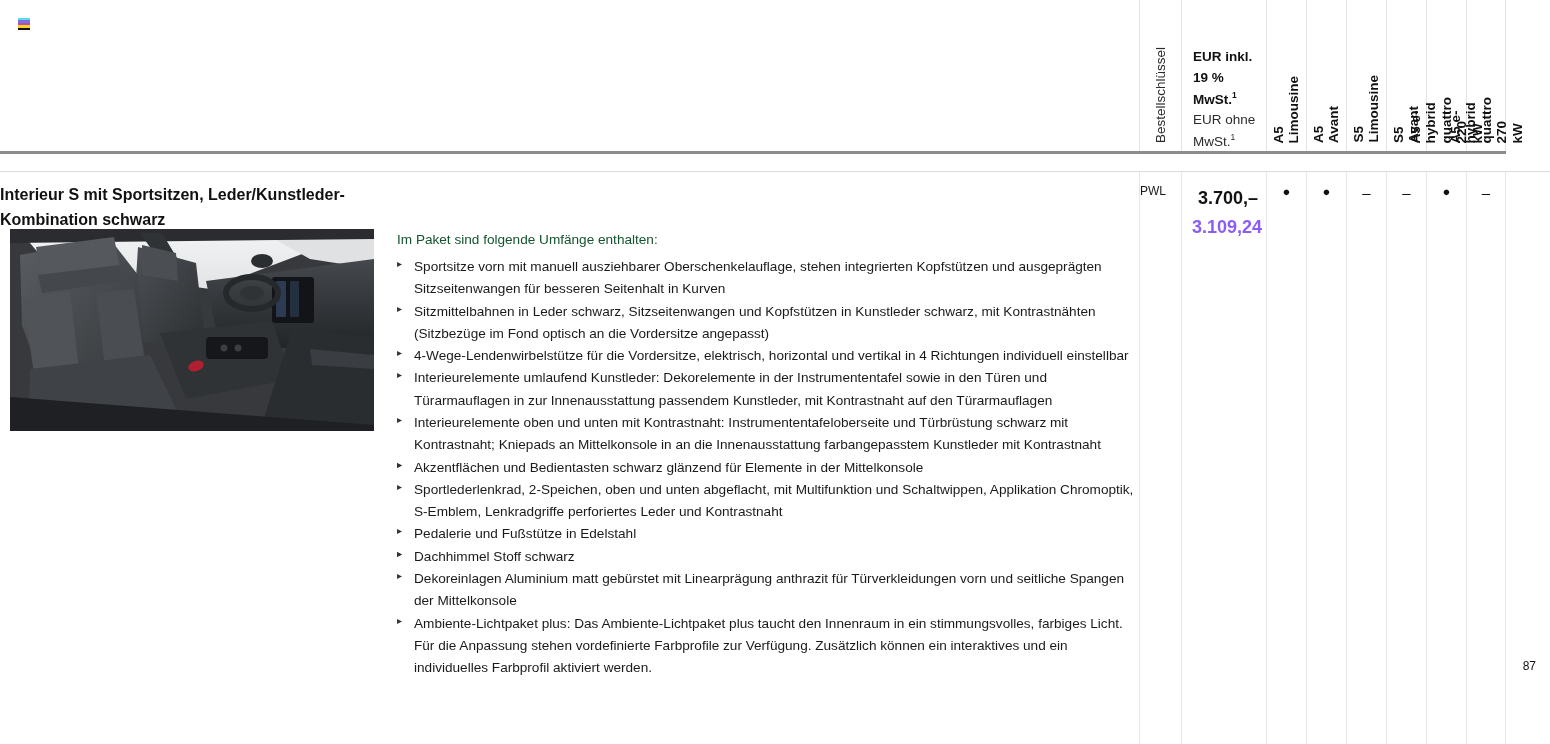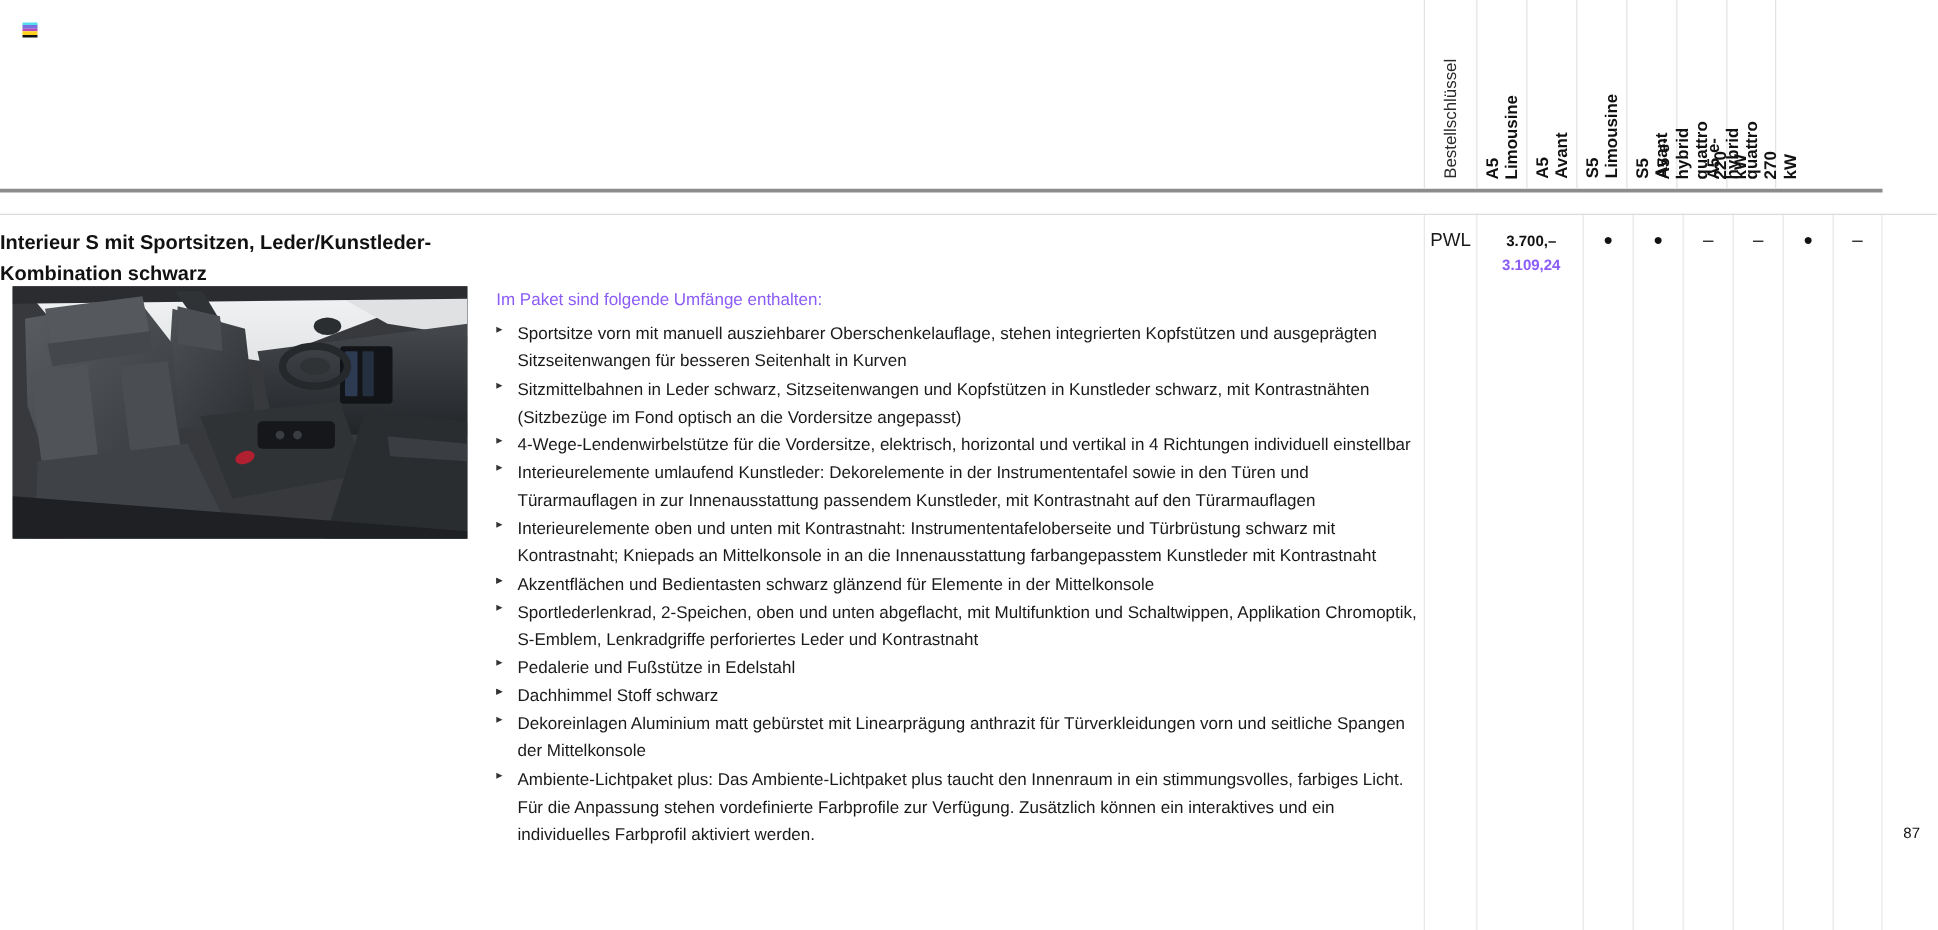--- a/index.html
+++ b/index.html
@@ -118,30 +118,29 @@
     border-left: 1px solid #e8e8e8;
     box-sizing: border-box;
     position: relative;
   }
   .bodygrid .col.last { border-right: 1px solid #e8e8e8; }
 
   .cell-key {
     position: absolute;
     top: 12px;
     left: 0; right: 0;
-    text-align: center;
-    font-size: 15px;
+    font-size: 12px;
     color: #1a1a1a;
   }
   .cell-price {
     position: absolute;
     top: 12px;
     left: 10px; right: 8px;
-    text-align: center;
-    font-size: 12px;
+    text-align: right;
+    font-size: 18px;
     line-height: 1.62;
   }
   .cell-price .b { font-weight: 700; color: #111; }
   .cell-price .n { font-weight: 700; color: #8b5cf6; }
   .cell-mark {
     position: absolute;
     top: 12px;
     left: 0; right: 0;
     text-align: center;
     font-size: 15px;
@@ -175,21 +174,21 @@
 
   .spec {
     position: absolute;
     left: 397px;
     top: 229px;
     width: 740px;
   }
   .spec .intro {
     font-size: 13.6px;
     line-height: 1.62;
-    color: #8b5cf6;
+    color: #14532d;
     margin: 0 0 5px 0;
   }
   .spec ul {
     list-style: none;
     margin: 0;
     padding: 0;
   }
   .spec li {
     position: relative;
     padding-left: 17px;
@@ -233,20 +232,36 @@
   <div class="rule-light"></div>
 
   <div class="colgrid">
 
     <div class="col c-key first">
       <div class="vwrap regular">
         <span>Bestellschlüssel</span>
       </div>
     </div>
 
+    <div class="col c-price">
+      <div class="price-head">
+        <div class="b">
+          <span>EUR inkl.</span>
+        </div>
+        <div class="b">
+          <span>19 % MwSt.</span><sup>1</sup>
+        </div>
+        <div class="n">
+          <span>EUR ohne</span>
+        </div>
+        <div class="n">
+          <span>MwSt.</span><sup>1</sup>
+        </div>
+      </div>
+    </div>
 
     <div class="col c-mark">
       <div class="vwrap bold">
           <span>A5 Limousine</span>
         </div>
     </div>
     <div class="col c-mark">
       <div class="vwrap bold">
           <span>A5 Avant</span>
         </div>

